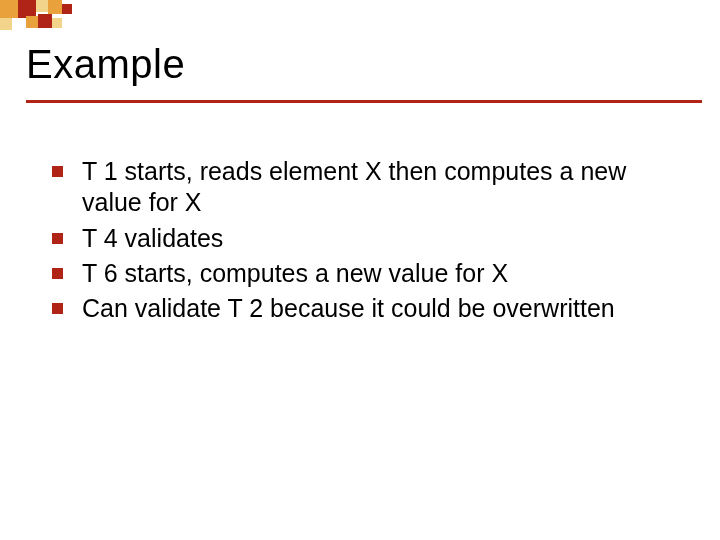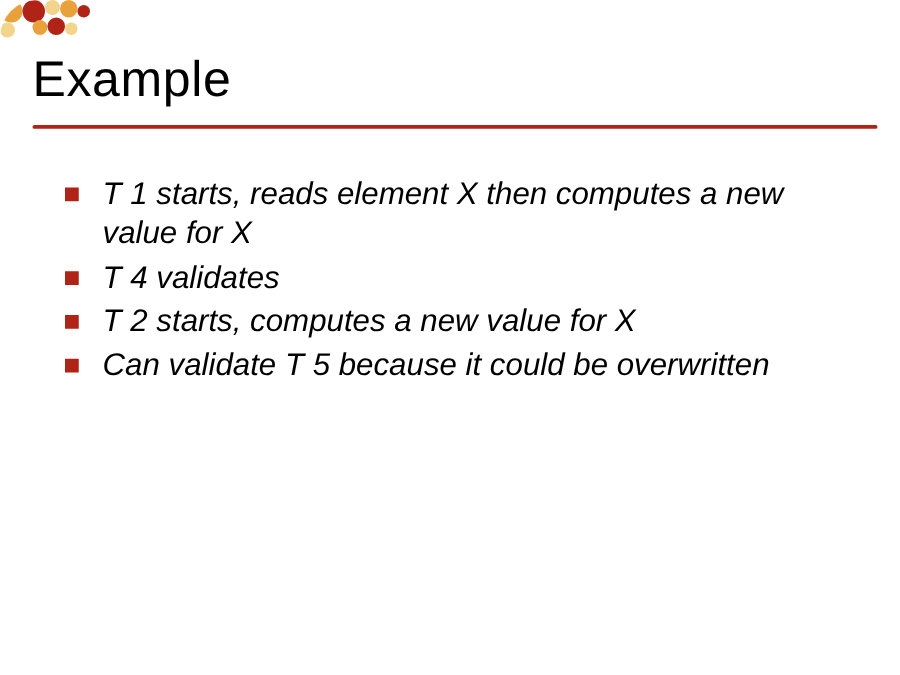--- a/index.html
+++ b/index.html
@@ -1,23 +1,23 @@
 <!DOCTYPE html>
 <html><head>
 <meta charset="utf-8">
 <style>
-  * { margin: 0; padding: 0; box-sizing: border-box; border-radius: 30px; }
+  * { margin: 0; padding: 0; box-sizing: border-box; }
   html, body { width: 720px; height: 540px; overflow: hidden; background: #fff; font-family: Arial, Helvetica, sans-serif; }
   .slide { position: relative; width: 720px; height: 540px; }
   .corner-deco { position: absolute; top: 0; left: 0; width: 130px; height: 34px; }
   .corner-deco .sq { position: absolute; }
   .title-wrap { position: absolute; top: 42px; left: 26px; right: 26px; }
   .title { font-size: 40px; font-weight: 400; color: #000; letter-spacing: 0.5px; }
   .rule { position: absolute; top: 100px; left: 26px; right: 18px; height: 3px; background: #b02418; }
-  .bullets { position: absolute; top: 140px; left: 52px; right: 40px; font-style: italic; }
+  .bullets { position: absolute; top: 156px; left: 52px; right: 40px; }
   .bullets li { list-style: none; position: relative; padding-left: 30px; margin-bottom: 4px; line-height: 1.25; }
   .bullets li::before { content: ""; position: absolute; left: 0; top: 10px; width: 11px; height: 11px; background: #b02418; }
   .bullets li span { font-size: 25px; color: #000; }
 </style>
 </head>
 <body>
 
 <div class="slide">
 
   <div class="corner-deco">
@@ -34,17 +34,17 @@
 
   <div class="title-wrap">
     <h1 class="title">Example</h1>
   </div>
 
   <div class="rule"></div>
 
   <ul class="bullets">
     <li><span>T 1 starts, reads element X then  computes a new value for X</span></li>
     <li><span>T 4 validates</span></li>
-    <li><span>T 2 starts, computes a new value for X</span></li>
-    <li><span>Can validate T 5 because it could be overwritten</span></li>
+    <li><span>T 6 starts, computes a new value for X</span></li>
+    <li><span>Can validate T 2 because it could be overwritten</span></li>
   </ul>
 
 </div>
 
 </body></html>

